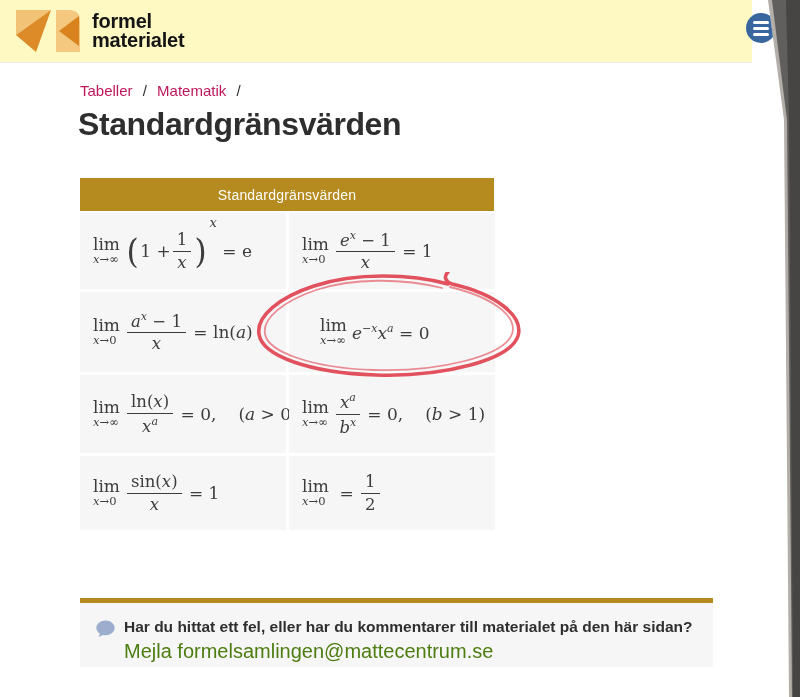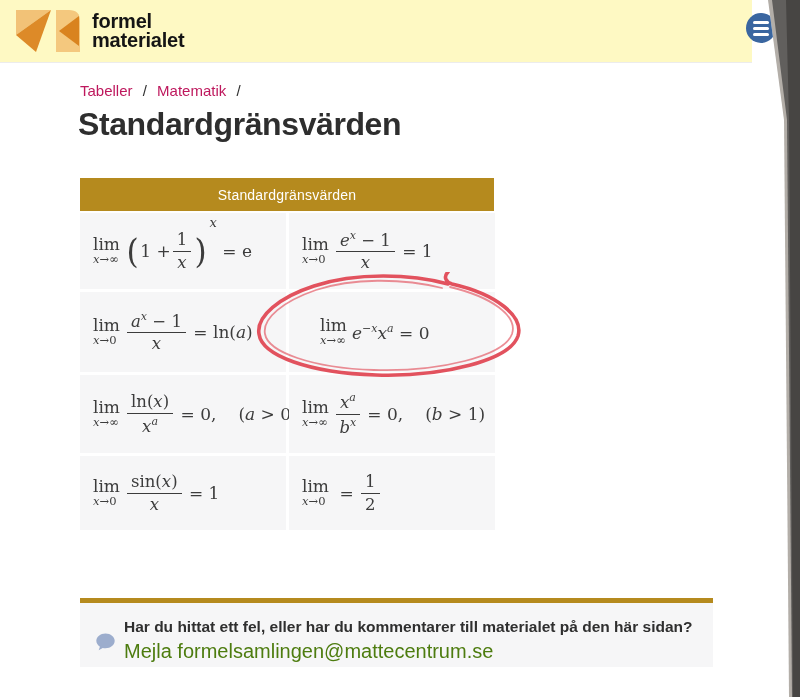--- a/index.html
+++ b/index.html
@@ -53,21 +53,21 @@
   .bp{font-size:34px;font-weight:400;line-height:1;margin:0 1px;transform:scaleX(.92)}
   .pw{align-self:flex-start;margin:2px 0 0 1px;font-size:13px}
   .cond{margin-left:22px}
 
   
   .annotation{position:absolute;left:252px;top:272px;width:276px;height:110px;pointer-events:none}
 
   
   .feedback{position:absolute;left:80px;top:598px;width:633px;height:69px;
     background:#f6f6f7;border-top:5px solid #b58a1e;box-sizing:border-box}
-  .fb-inner{display:flex;align-items:center;padding:15px 0 0 16px}
+  .fb-inner{display:flex;align-items:flex-start;padding:15px 0 0 16px}
   .fb-icon{flex:0 0 auto;margin-top:2px}
   .fb-text{margin-left:9px}
   .fb-q{font-size:15.5px;font-weight:700;color:#2f2f2f}
   .fb-link{display:inline-block;margin-top:4px;font-size:20px;color:#4d7c0f;text-decoration:none;cursor:pointer}
 </style>
 </head>
 <body>
 
 <div class="dark-strip"></div>
 <div class="edge-hl"></div>

